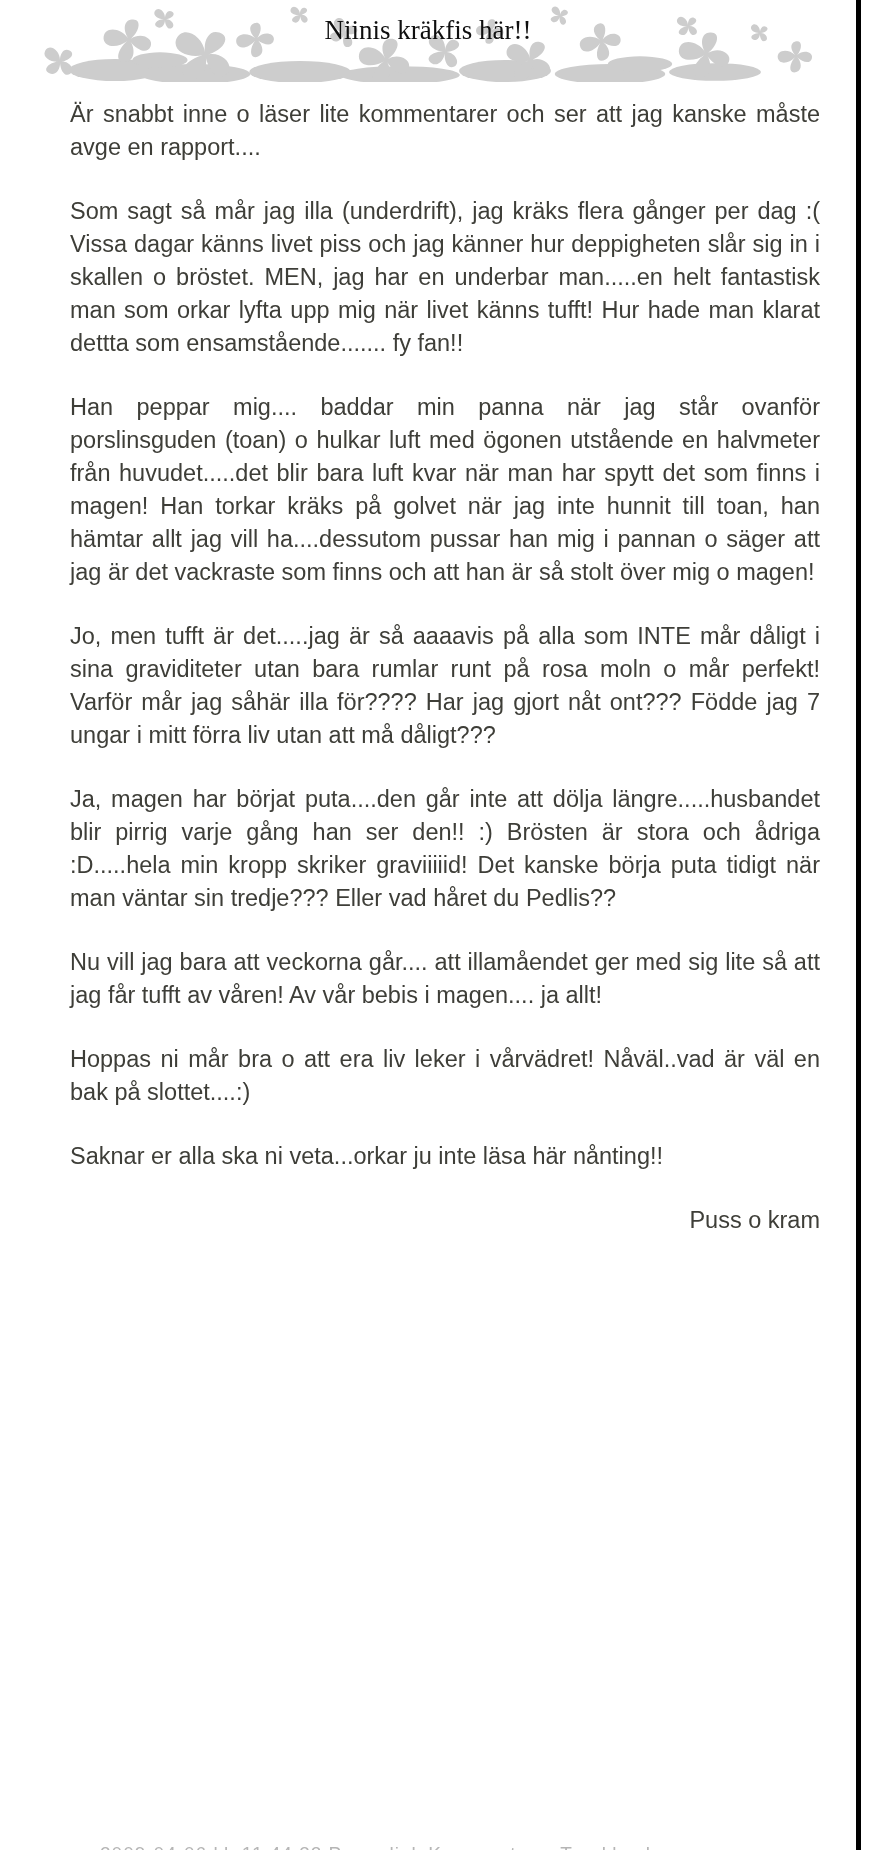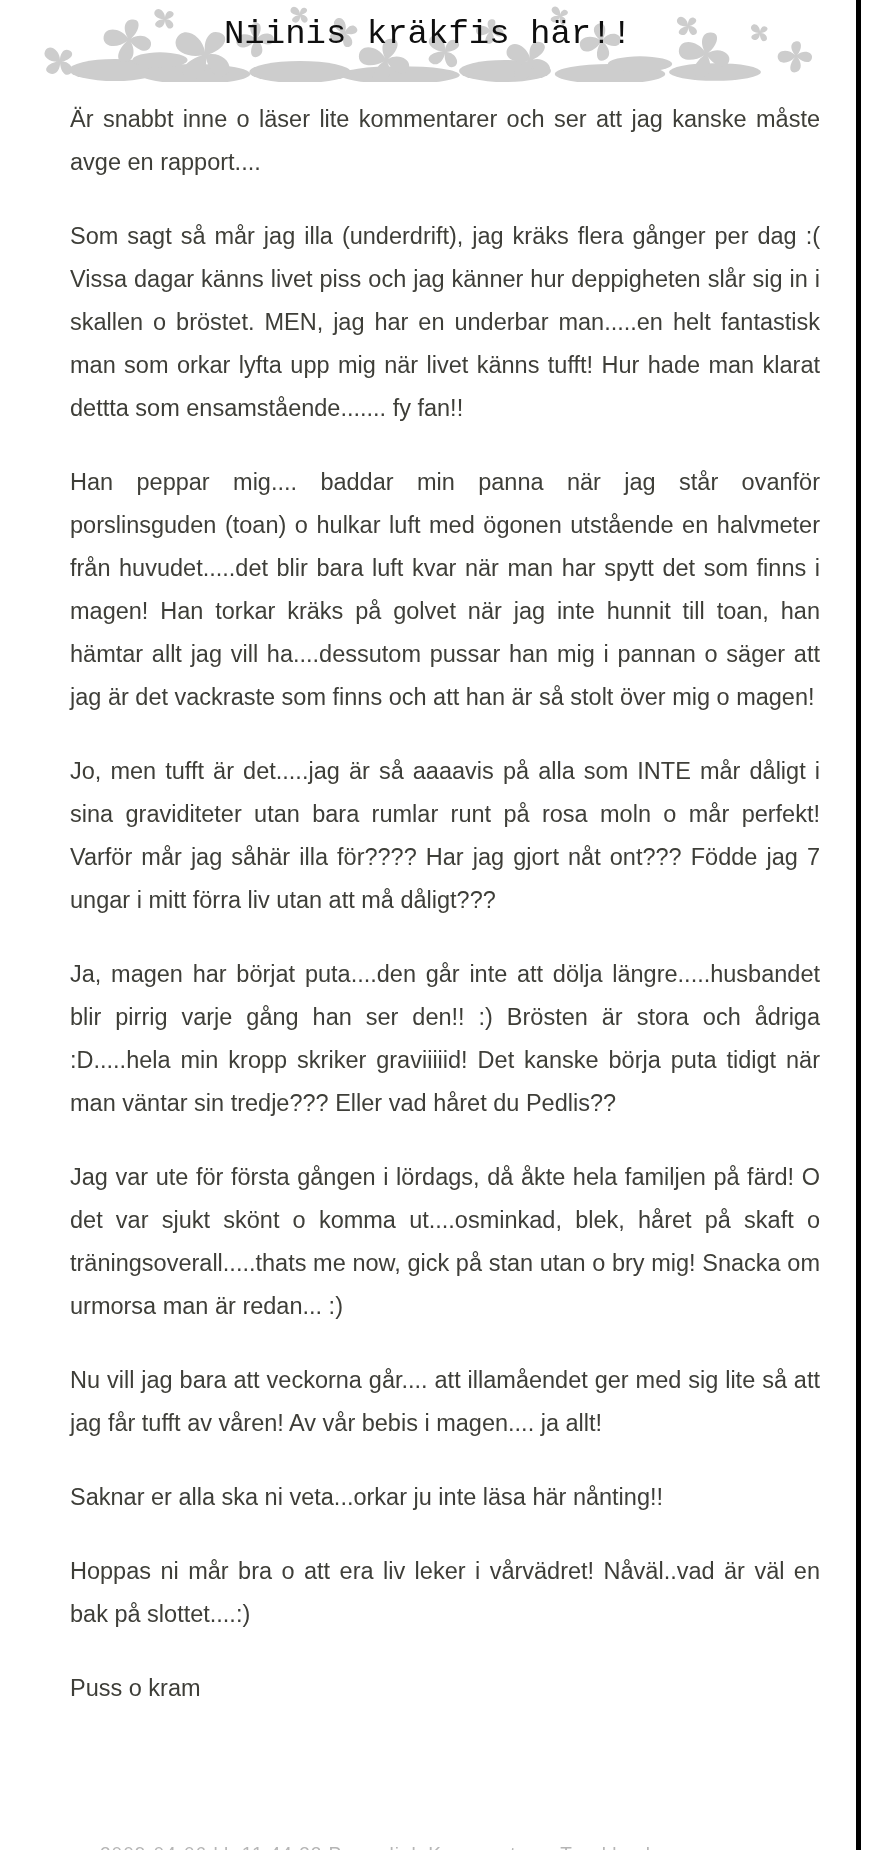--- a/index.html
+++ b/index.html
@@ -27,39 +27,39 @@
   .pattern-svg {
     position: absolute;
     left: 0; top: 0;
     width: 856px; height: 82px;
   }
   .post-title {
     position: relative;
     margin: 0;
     padding-top: 15px;
     text-align: center;
-    font-family: Liberation Mono, monospace;
+    font-family: Liberation Serif, serif;
     font-weight: 400;
-    font-size: 34px;
+    font-size: 27px;
     color: #0f0f0f;
     z-index: 2;
   }
   .post-body {
     margin-left: 70px;
     width: 750px;
     padding-top: 16px;
   }
   .post-body p {
     margin: 0 0 31px 0;
     font-size: 23.5px;
-    line-height: 43px;
+    line-height: 33px;
     color: #3e3e38;
     text-align: justify;
   }
-  .post-body p:last-child { text-align: left; }
+  .post-body p:last-child { text-align: right; }
   .footer-meta {
     position: absolute;
     top: 1843px;
     left: 100px;
     width: 720px;
     font-size: 19px;
     color: #b5b5b5;
     white-space: nowrap;
     letter-spacing: 1px;
   }
@@ -108,24 +108,23 @@
     </svg>
     <h1 class="post-title">Niinis kräkfis här!!</h1>
   </div>
 
   <div class="post-body">
     <p>Är snabbt inne o läser lite kommentarer och ser att jag kanske måste avge en rapport....</p>
     <p>Som sagt så mår jag illa (underdrift), jag kräks flera gånger per dag :( Vissa dagar känns livet piss och jag känner hur deppigheten slår sig in i skallen o bröstet. MEN, jag har en underbar man.....en helt fantastisk man som orkar lyfta upp mig när livet känns tufft! Hur hade man klarat dettta som ensamstående....... fy fan!!</p>
     <p>Han peppar mig.... baddar min panna när jag står ovanför porslinsguden (toan) o hulkar luft med ögonen utstående en halvmeter från huvudet.....det blir bara luft kvar när man har spytt det som finns i magen! Han torkar kräks på golvet när jag inte hunnit till toan, han hämtar allt jag vill ha....dessutom pussar han mig i pannan o säger att jag är det vackraste som finns och att han är så stolt över mig o magen!</p>
     <p>Jo, men tufft är det.....jag är så aaaavis på alla som INTE mår dåligt i sina graviditeter utan bara rumlar runt på rosa moln o mår perfekt! Varför mår jag såhär illa för???? Har jag gjort nåt ont??? Födde jag 7 ungar i mitt förra liv utan att må dåligt???</p>
     <p>Ja, magen har börjat puta....den går inte att dölja längre.....husbandet blir pirrig varje gång han ser den!! :) Brösten är stora och ådriga :D.....hela min kropp skriker graviiiiid! Det kanske börja puta tidigt när man väntar sin tredje??? Eller vad håret du Pedlis??</p>
-    <p>Jag var ute för första gången i lördags, då åkte hela familjen på färd! O det var sjukt skönt o komma ut....osminkad, blek, håret på skaft o träningsoverall.....thats me now, gick på stan utan o bry mig! Snacka om urmorsa man är redan... :)</p>
     <p>Nu vill jag bara att veckorna går.... att illamåendet ger med sig lite så att jag får tufft av våren! Av vår bebis i magen.... ja allt!</p>
+    <p>Hoppas ni mår bra o att era liv leker i vårvädret! Nåväl..vad är väl en bak på slottet....:)</p>
     <p>Saknar er alla ska ni veta...orkar ju inte läsa här nånting!!</p>
-    <p>Hoppas ni mår bra o att era liv leker i vårvädret! Nåväl..vad är väl en bak på slottet....:)</p>
     <p>Puss o kram</p>
   </div>
 
   <div class="footer-meta">2009-04-06 kl: 11:44:32 Permalink Kommentarer Trackbacks</div>
 
   <div class="right-border"></div>
 
 </div>
 
 </body></html>

